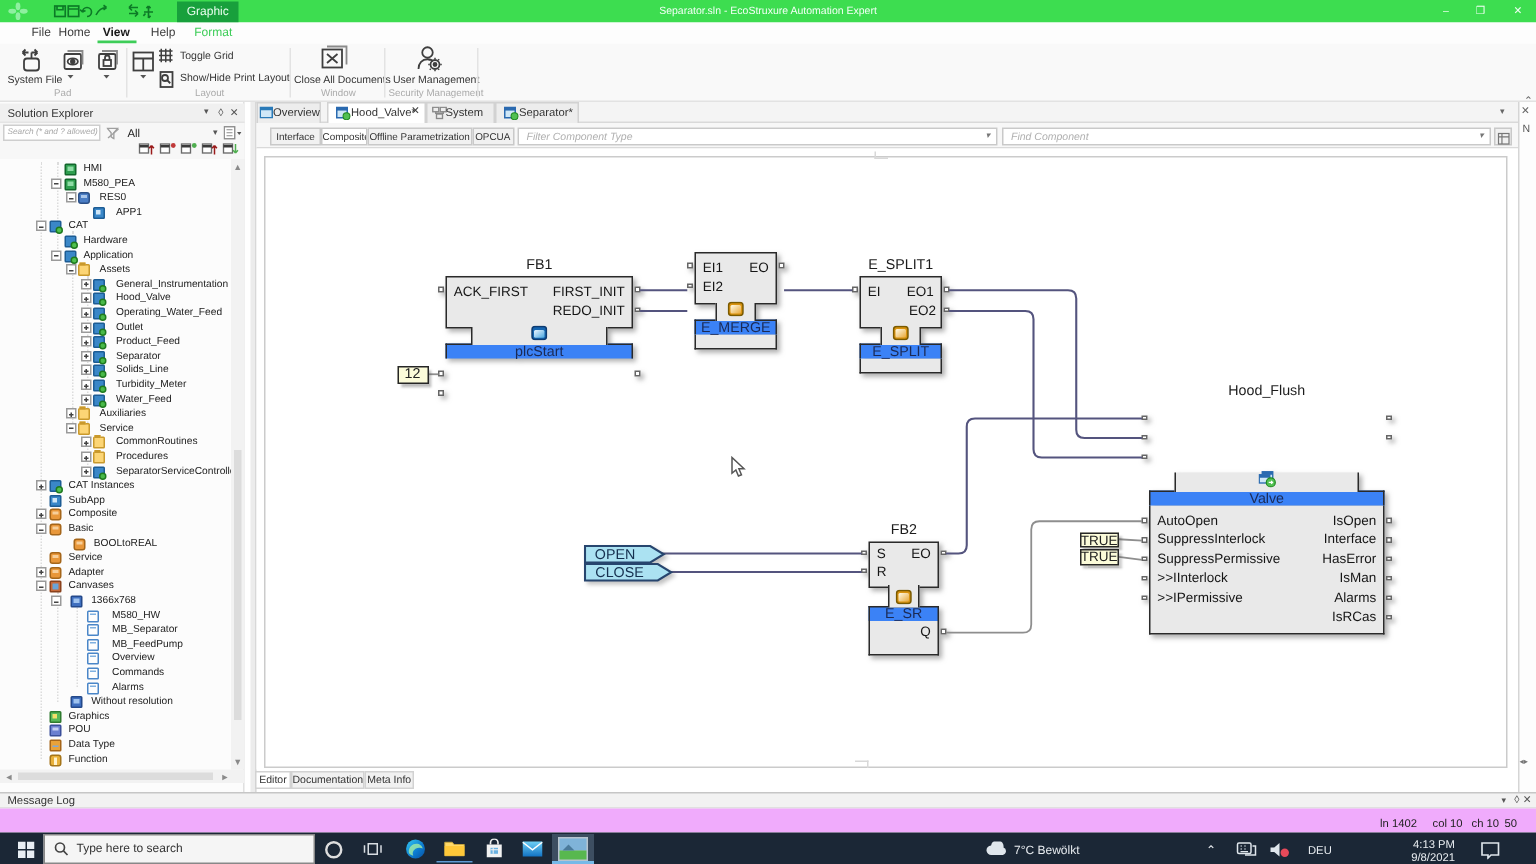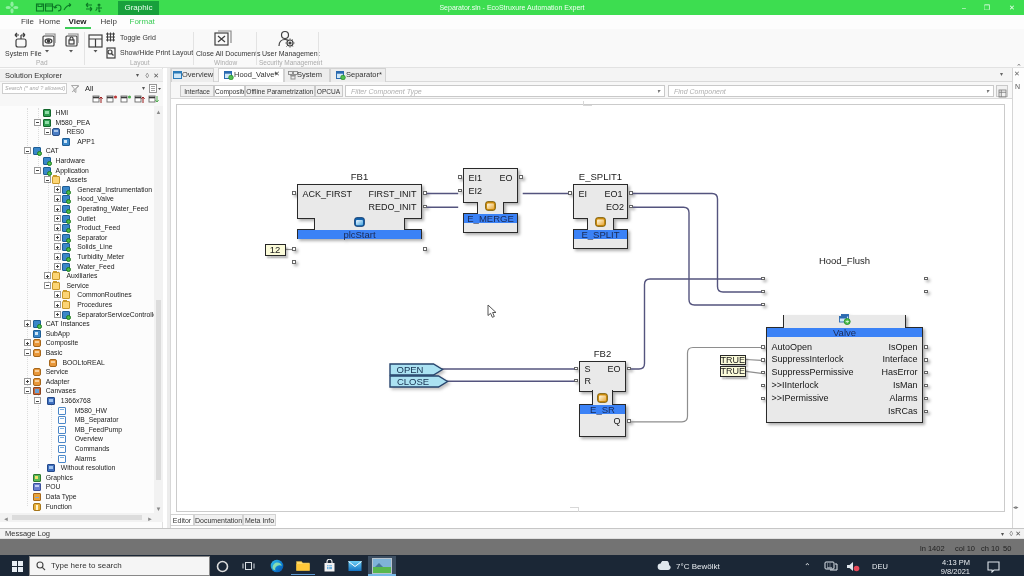--- a/index.html
+++ b/index.html
@@ -85,21 +85,21 @@
 .neckin{position:absolute;background:#e9e9e9;border-left:1.4px solid #2a2a2a;border-right:1.4px solid #2a2a2a;z-index:3}
 .band{position:absolute;left:0;right:0;background:#3b82f6;border:1.4px solid #2a2a2a;border-bottom:none;text-align:center;font-size:9.5px;color:#1b2a55;z-index:2}
 .fr{position:absolute;font-size:9px;color:#161616;white-space:nowrap;z-index:4}
 .pin{position:absolute;width:3.6px;height:3.6px;background:#fff;border:1px solid #666;z-index:5}
 .lit{position:absolute;background:#fbfbd9;border:1.5px solid #262626;font-size:9.5px;color:#222;text-align:center;box-shadow:2px 2.5px 1.5px rgba(90,90,90,.38);z-index:6}
 
 .btab{top:514px;height:12px;background:#f1f1f1;border:1px solid #d2d2d2;font-size:7px;color:#333;line-height:11px;text-align:center}
 .btab.on{background:#fff}
 
 #mlog{left:0;top:528px;width:1024px;height:11px;background:#f2f2f2;border-top:1px solid #c6c6c6;border-bottom:1px solid #e0e0e0;font-size:7.5px;color:#333;line-height:10px}
-#sbar{left:0;top:539px;width:1024px;height:16px;background:#737373;font-size:7.5px;color:#222}
+#sbar{left:0;top:539px;width:1024px;height:16px;background:#f0abfc;font-size:7.5px;color:#222}
 
 #task{left:0;top:555px;width:1024px;height:21px;background:#1b2736}
 #tsearch{left:29px;top:556px;width:181px;height:20px;background:#f5f5f5;border:1px solid #888}
 #tsearch span{position:absolute;left:21px;top:4px;font-size:8px;color:#333}
 .tray{color:#e8ecf0;font-size:7.5px}
 
 </style></head><body>
 <div id="title" class="ab"></div>
 <svg class="ab" style="left:5px;top:1px" width="14" height="13" viewBox="0 0 14 13">
     <g fill="#8ef0a0">

